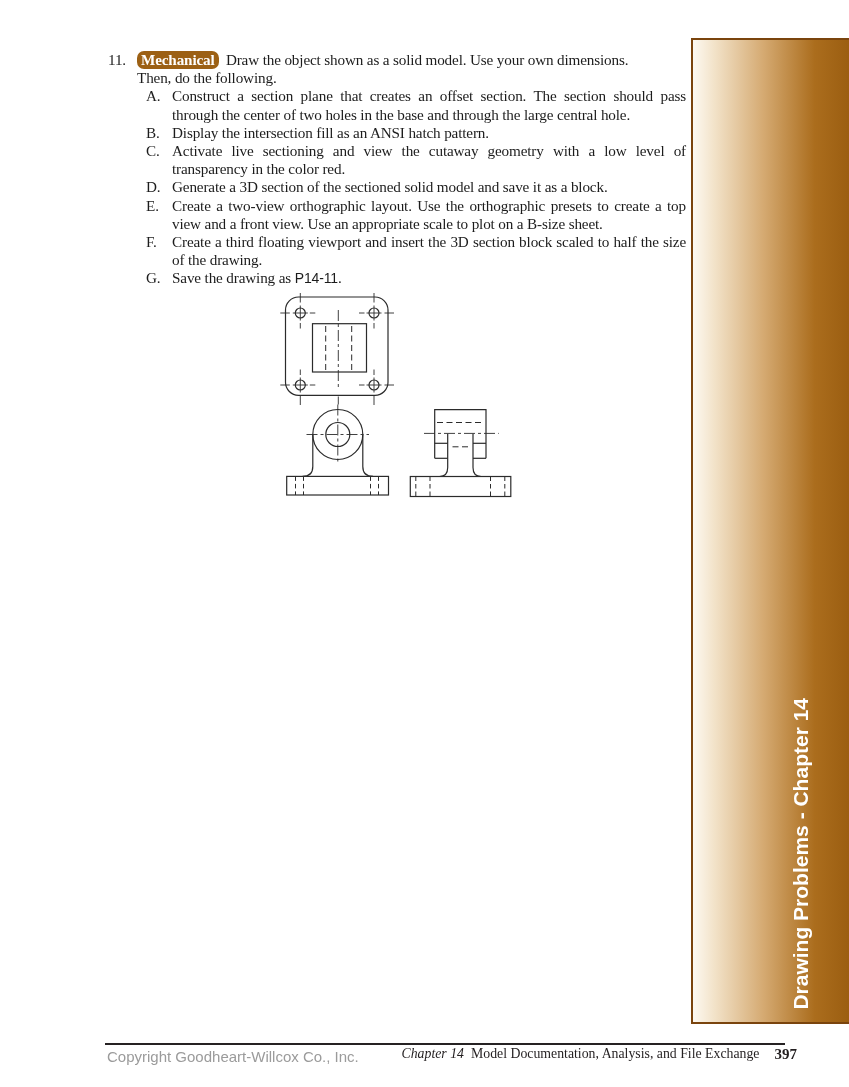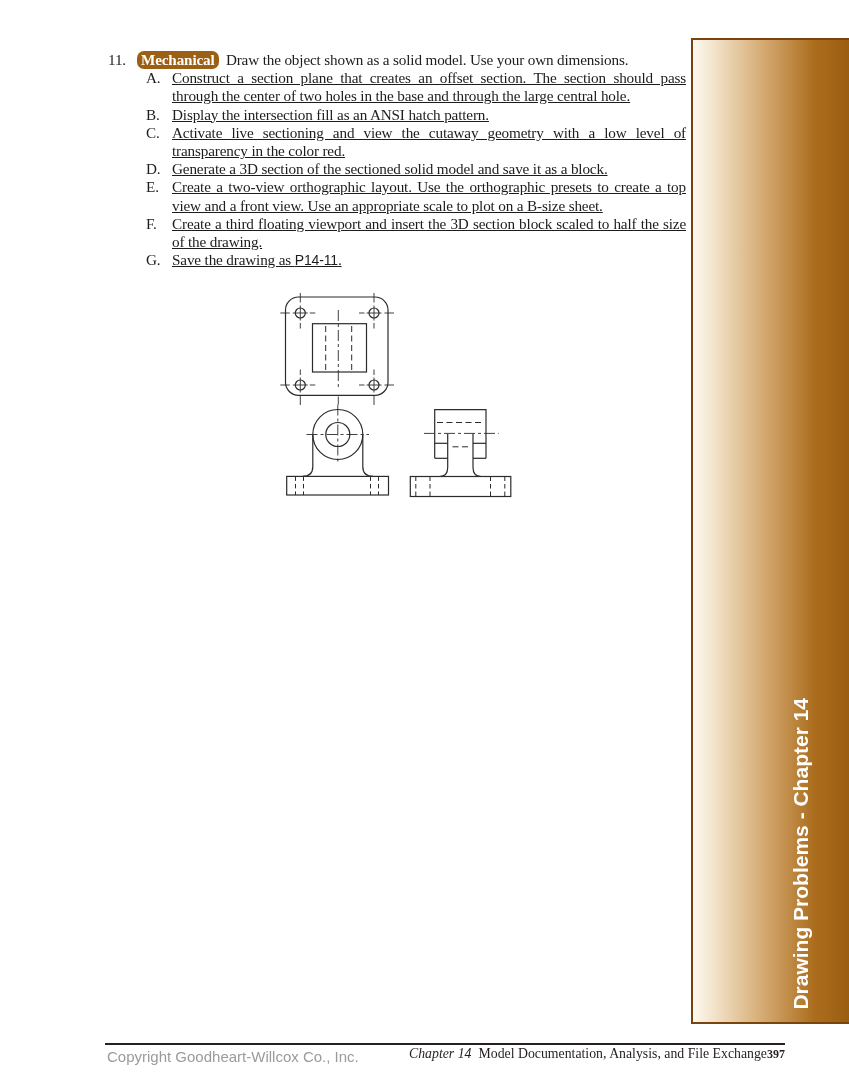--- a/index.html
+++ b/index.html
@@ -16,21 +16,21 @@
   }
   .intro-row { display:flex; }
   .num { width:29px; flex:none; }
   .intro-body { width:549px; }
   .badge {
     color:#fff; font-weight:bold; padding:0 4px 1px 4px;border-radius:7px;
   }
   .items { margin-left:38px; }
   .item { display:flex; }
   .item .letter { width:26px; flex:none; }
-  .item .text { width:514px; text-align:justify; text-align-last:left;text-decoration:underline; }
+  .item .text { width:514px; text-align:justify; text-align-last:left; }
   .sans-file { font-family:"Liberation Sans", "DejaVu Sans", sans-serif; font-size:14px; }
 
   
   .figure { position:absolute; left:270px; top:290px; }
   .ol  { fill:none; stroke:#2b2b2b; stroke-width:1.2; }
   .thin{ fill:none; stroke:#2b2b2b; stroke-width:0.9; }
   .hid { fill:none; stroke:#2b2b2b; stroke-width:1;   stroke-dasharray:6,3.5; }
   .hid2{ fill:none; stroke:#2b2b2b; stroke-width:1;   stroke-dasharray:4.5,3; }
   .cl  { fill:none; stroke:#2b2b2b; stroke-width:0.9; stroke-dasharray:11,3,3,3; }
 
@@ -49,35 +49,36 @@
 
   
   .footer-rule { position:absolute; left:105px; top:1043px; width:680px; height:2px; background:#262223; }
   .copyright {
     position:absolute; left:107px; top:1048px;
     font-family:"Liberation Sans", "DejaVu Sans", sans-serif;
     font-size:15px; color:#9b9b9b;
   }
   .footer-right {
     position:absolute; left:0; top:1046px; width:785px;
-    display:flex; justify-content:flex-end; align-items:center;
-    font-size:13.8px; color:#231f20;
+    display:flex; justify-content:flex-end; align-items:flex-start;
+    font-size:13.8px; color:#231f20;padding-left:12px;
   }
   .chapter-label { font-style:italic; margin-right:7px; }
-  .page-number  { font-weight:bold; font-size:12px; }
+  .page-number  { font-weight:bold; font-size:15px; margin-left:15px; }
 </style>
 </head>
 <body>
 
 <div class="problem">
   <div class="intro-row">
     <div class="num">11.</div>
     <div class="intro-body">
       <span class="badge" id="badge" style="background: rgb(156, 96, 20);">Mechanical</span>
       <span>&nbsp;<span>Draw the object shown as a solid model. Use your own dimensions.</span></span>
+      <div>Then, do the following.</div>
     </div>
   </div>
 
   <div class="items">
     <div class="item">
       <span class="letter">A.</span>
       <span class="text">Construct a section plane that creates an offset section. The section should pass through the center of two holes in the base and through the large central hole.</span>
     </div>
     <div class="item">
       <span class="letter">B.</span>

